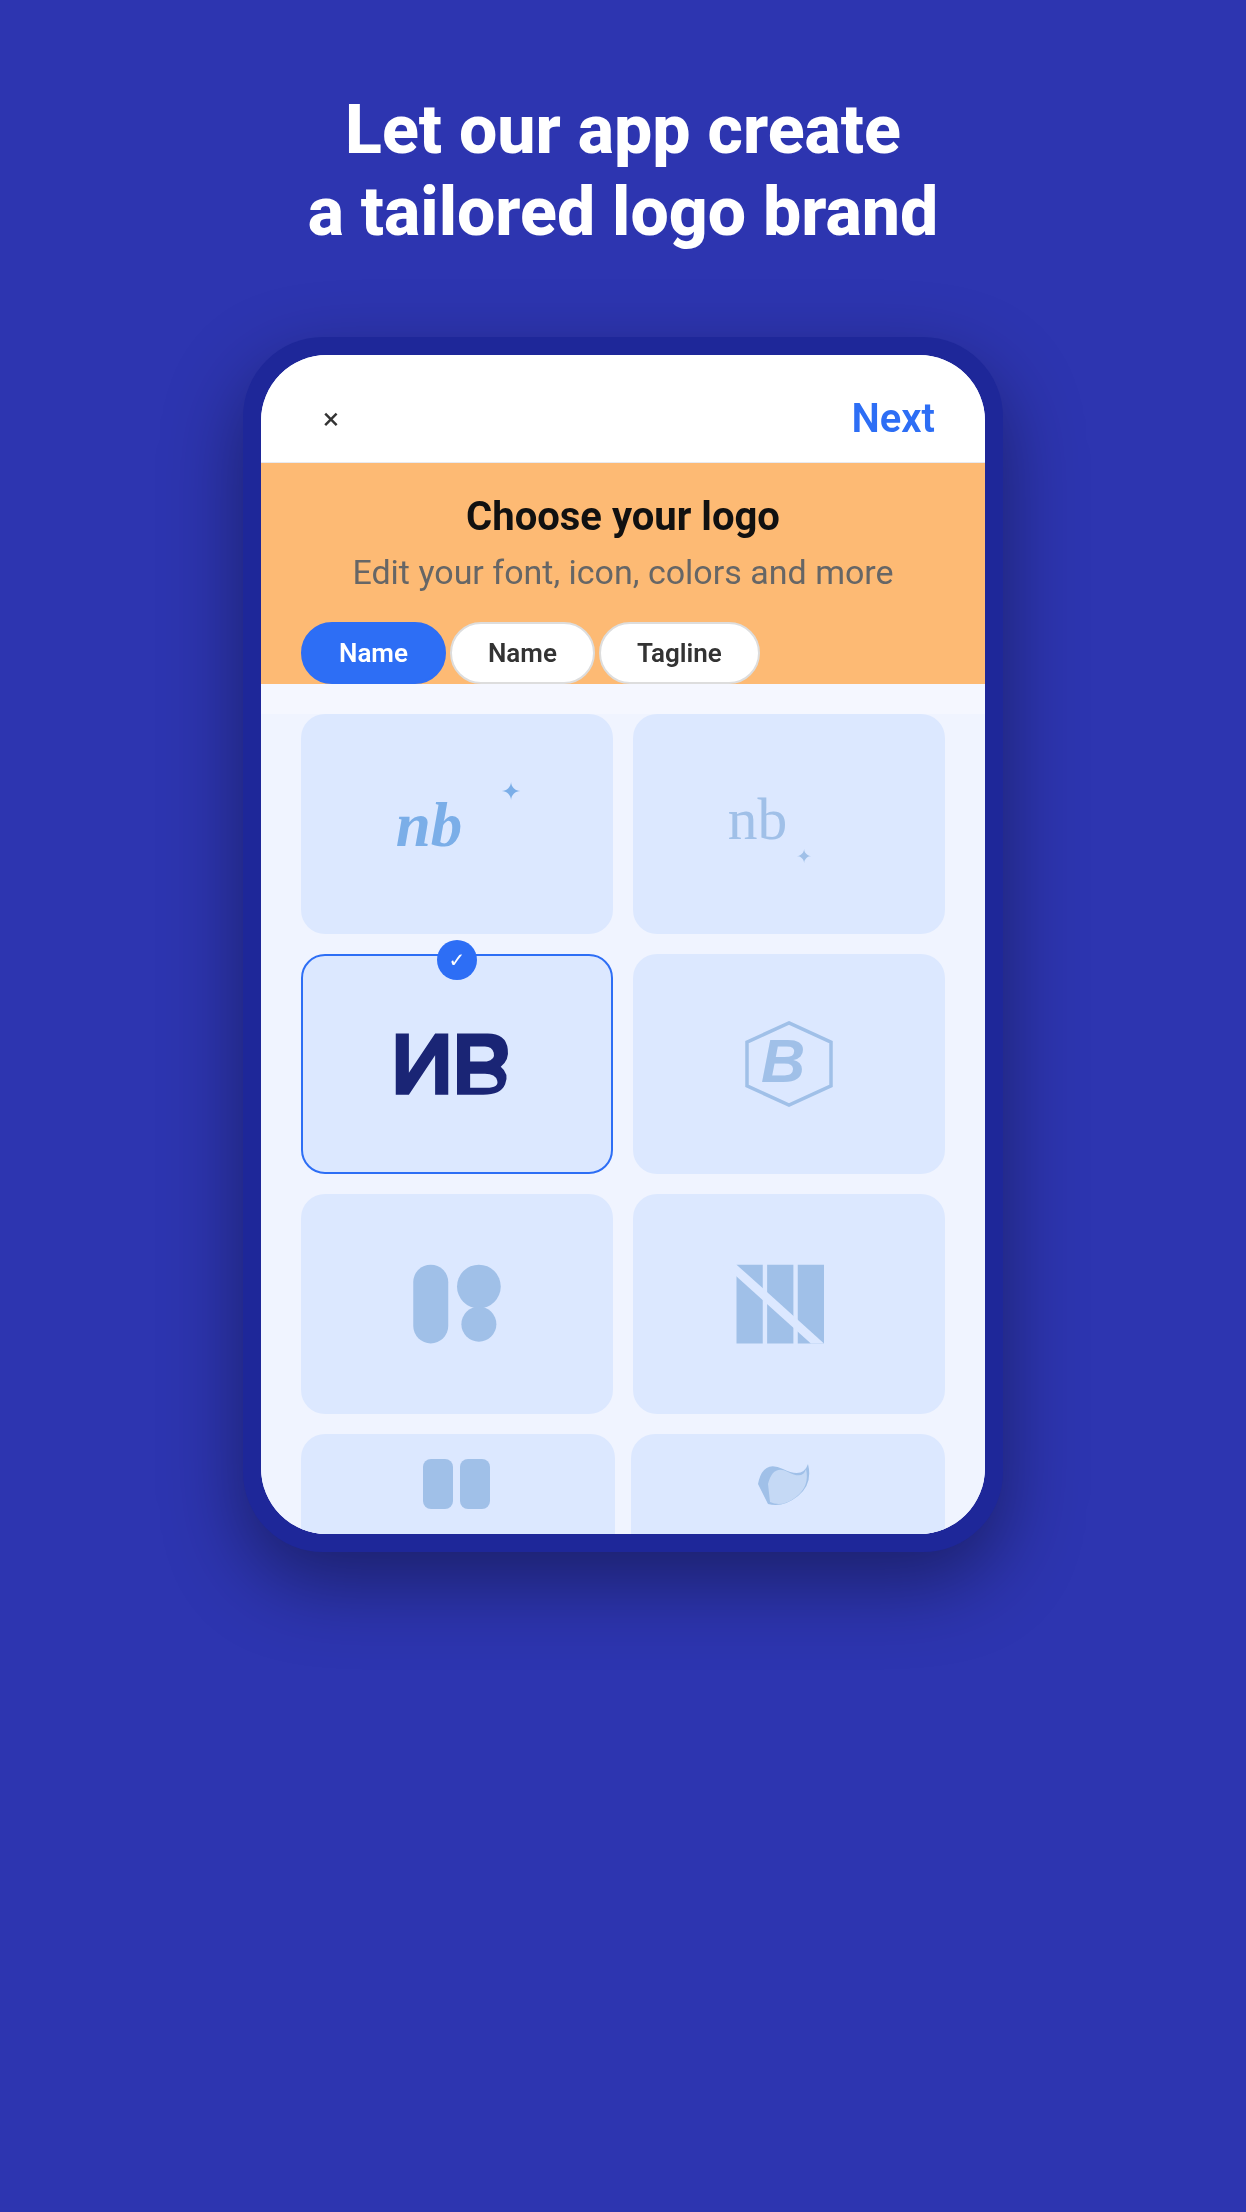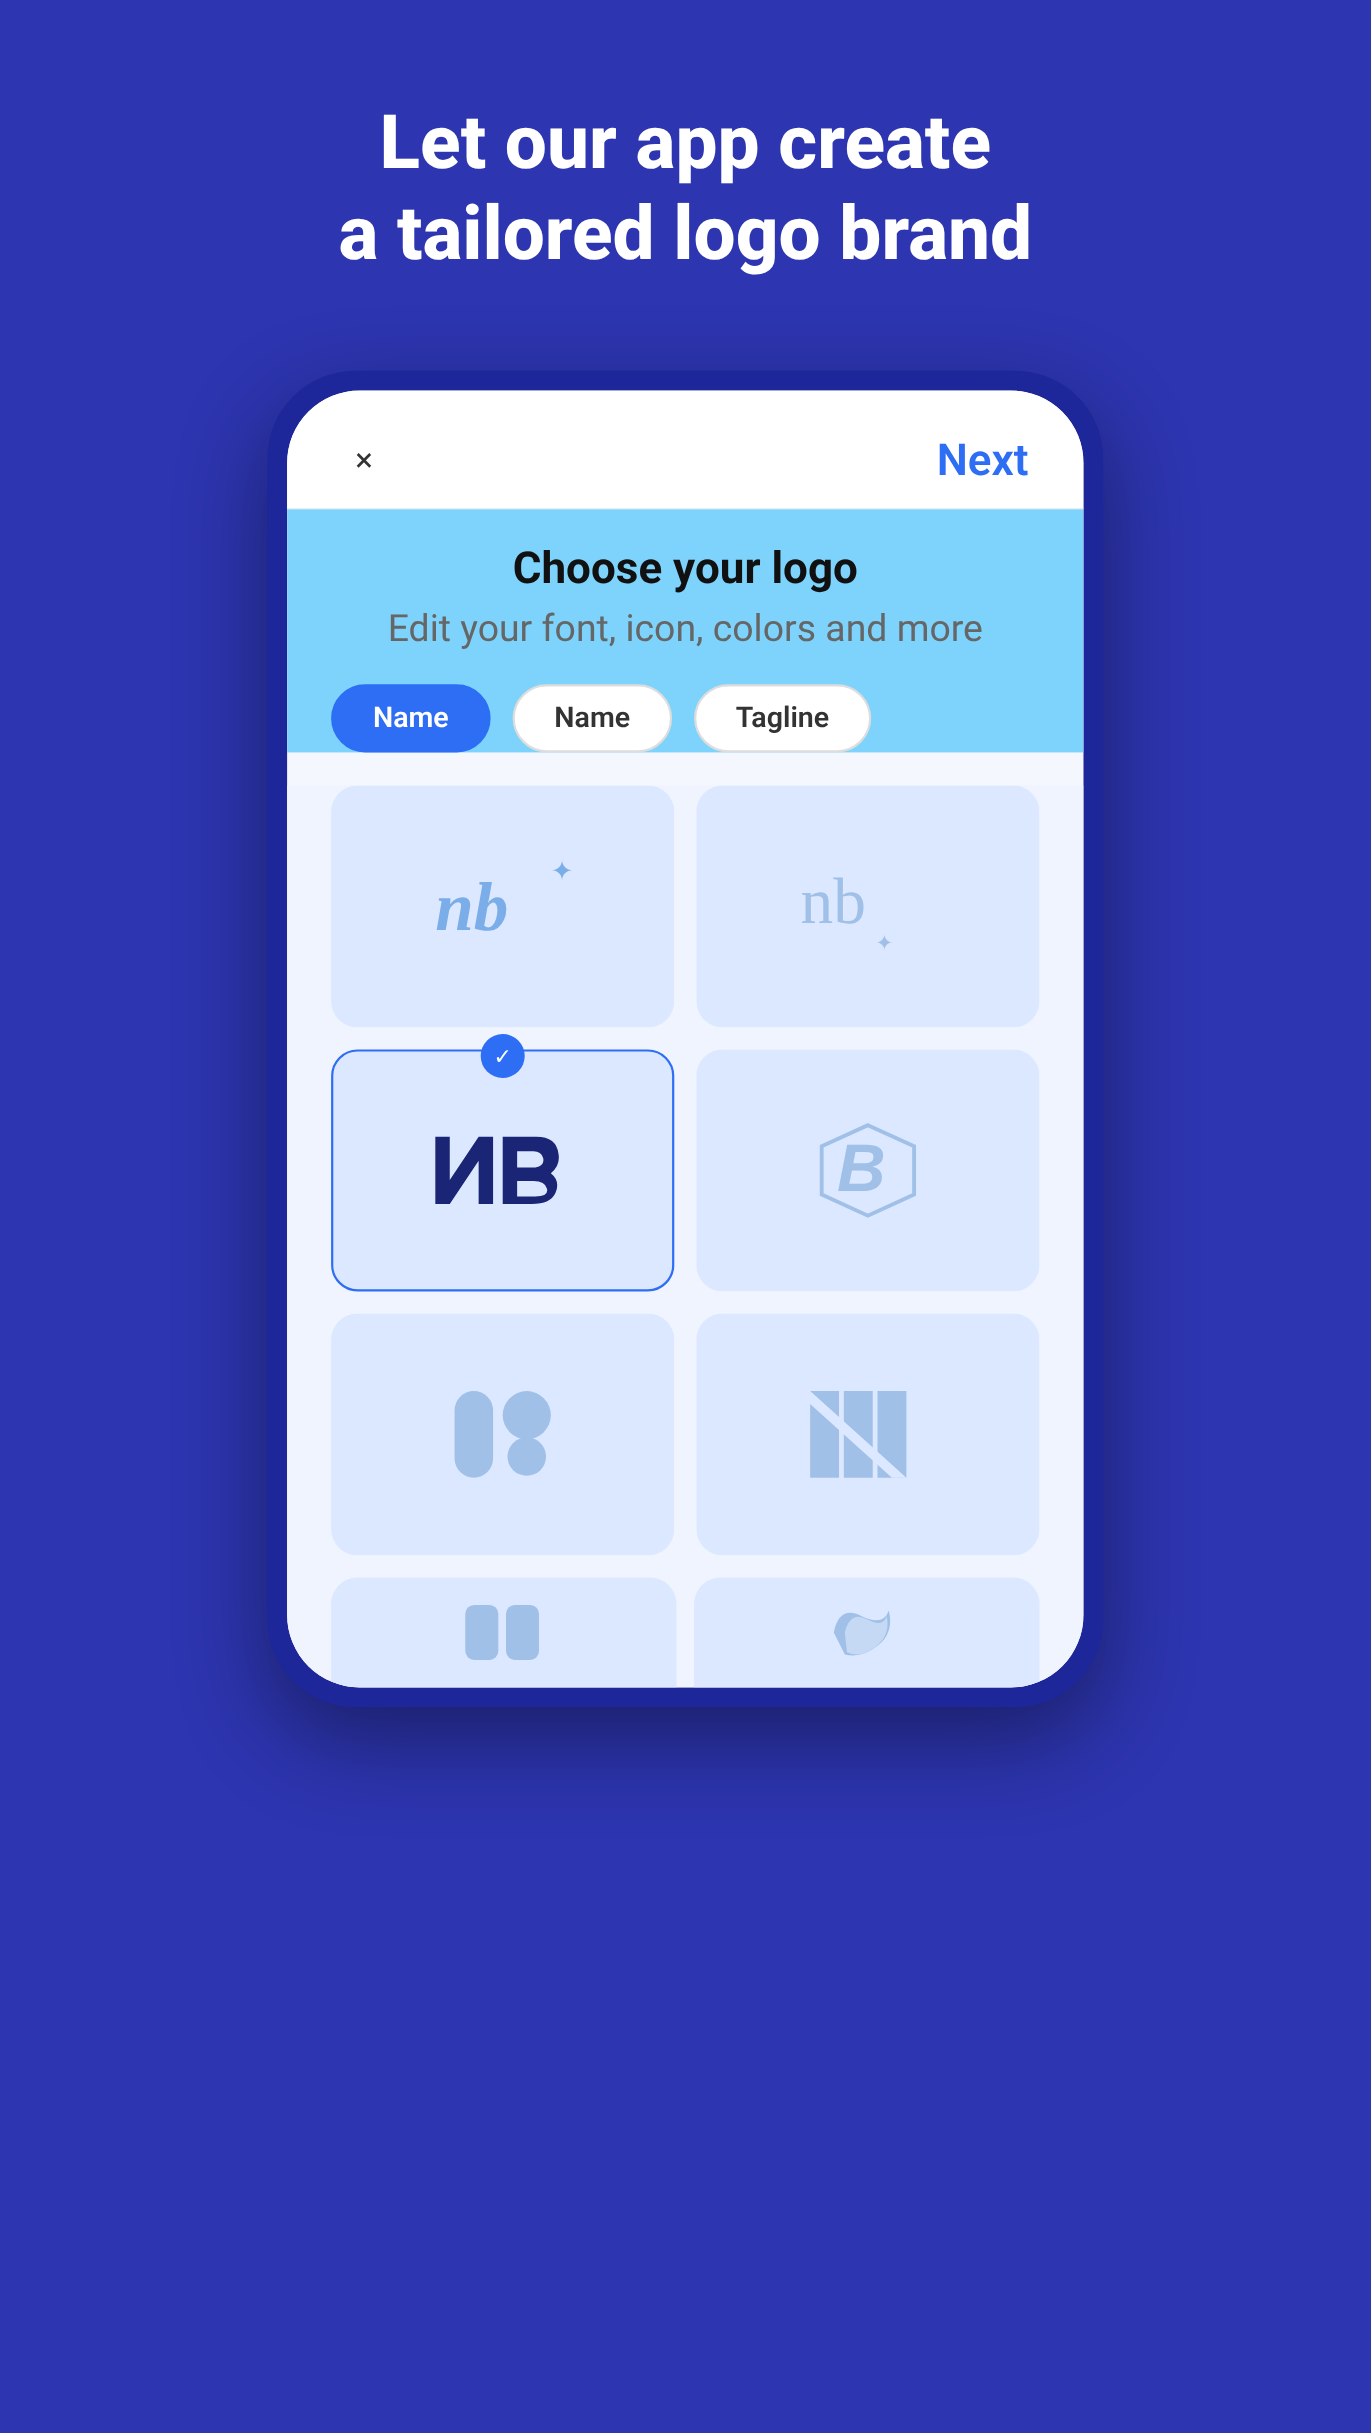--- a/index.html
+++ b/index.html
@@ -64,42 +64,42 @@
 
     .next-btn {
       color: #2d6ef5;
       font-size: 40px;
       font-weight: 600;
       cursor: pointer;
       margin-left: 48px;
     }
 
     .phone-content {
-      background: #7dd3fc;
+      background: #fdba74;
       padding: 30px 40px 0 40px;
     }
 
     .choose-title {
       font-size: 40px;
       font-weight: 700;
       color: #111;
       text-align: center;
       margin-bottom: 12px;
     }
 
     .choose-subtitle {
       font-size: 34px;
       color: #666;
       text-align: center;
       margin-bottom: 30px;
     }
 
     .tabs {
       display: flex;
-      gap: 20px;
+      gap: 4px;
       margin-bottom: 30px;
     }
 
     .tab {
       padding: 14px 36px;
       border-radius: 50px;
       font-size: 26px;
       font-weight: 600;
       cursor: pointer;
       border: 2px solid #ddd;

